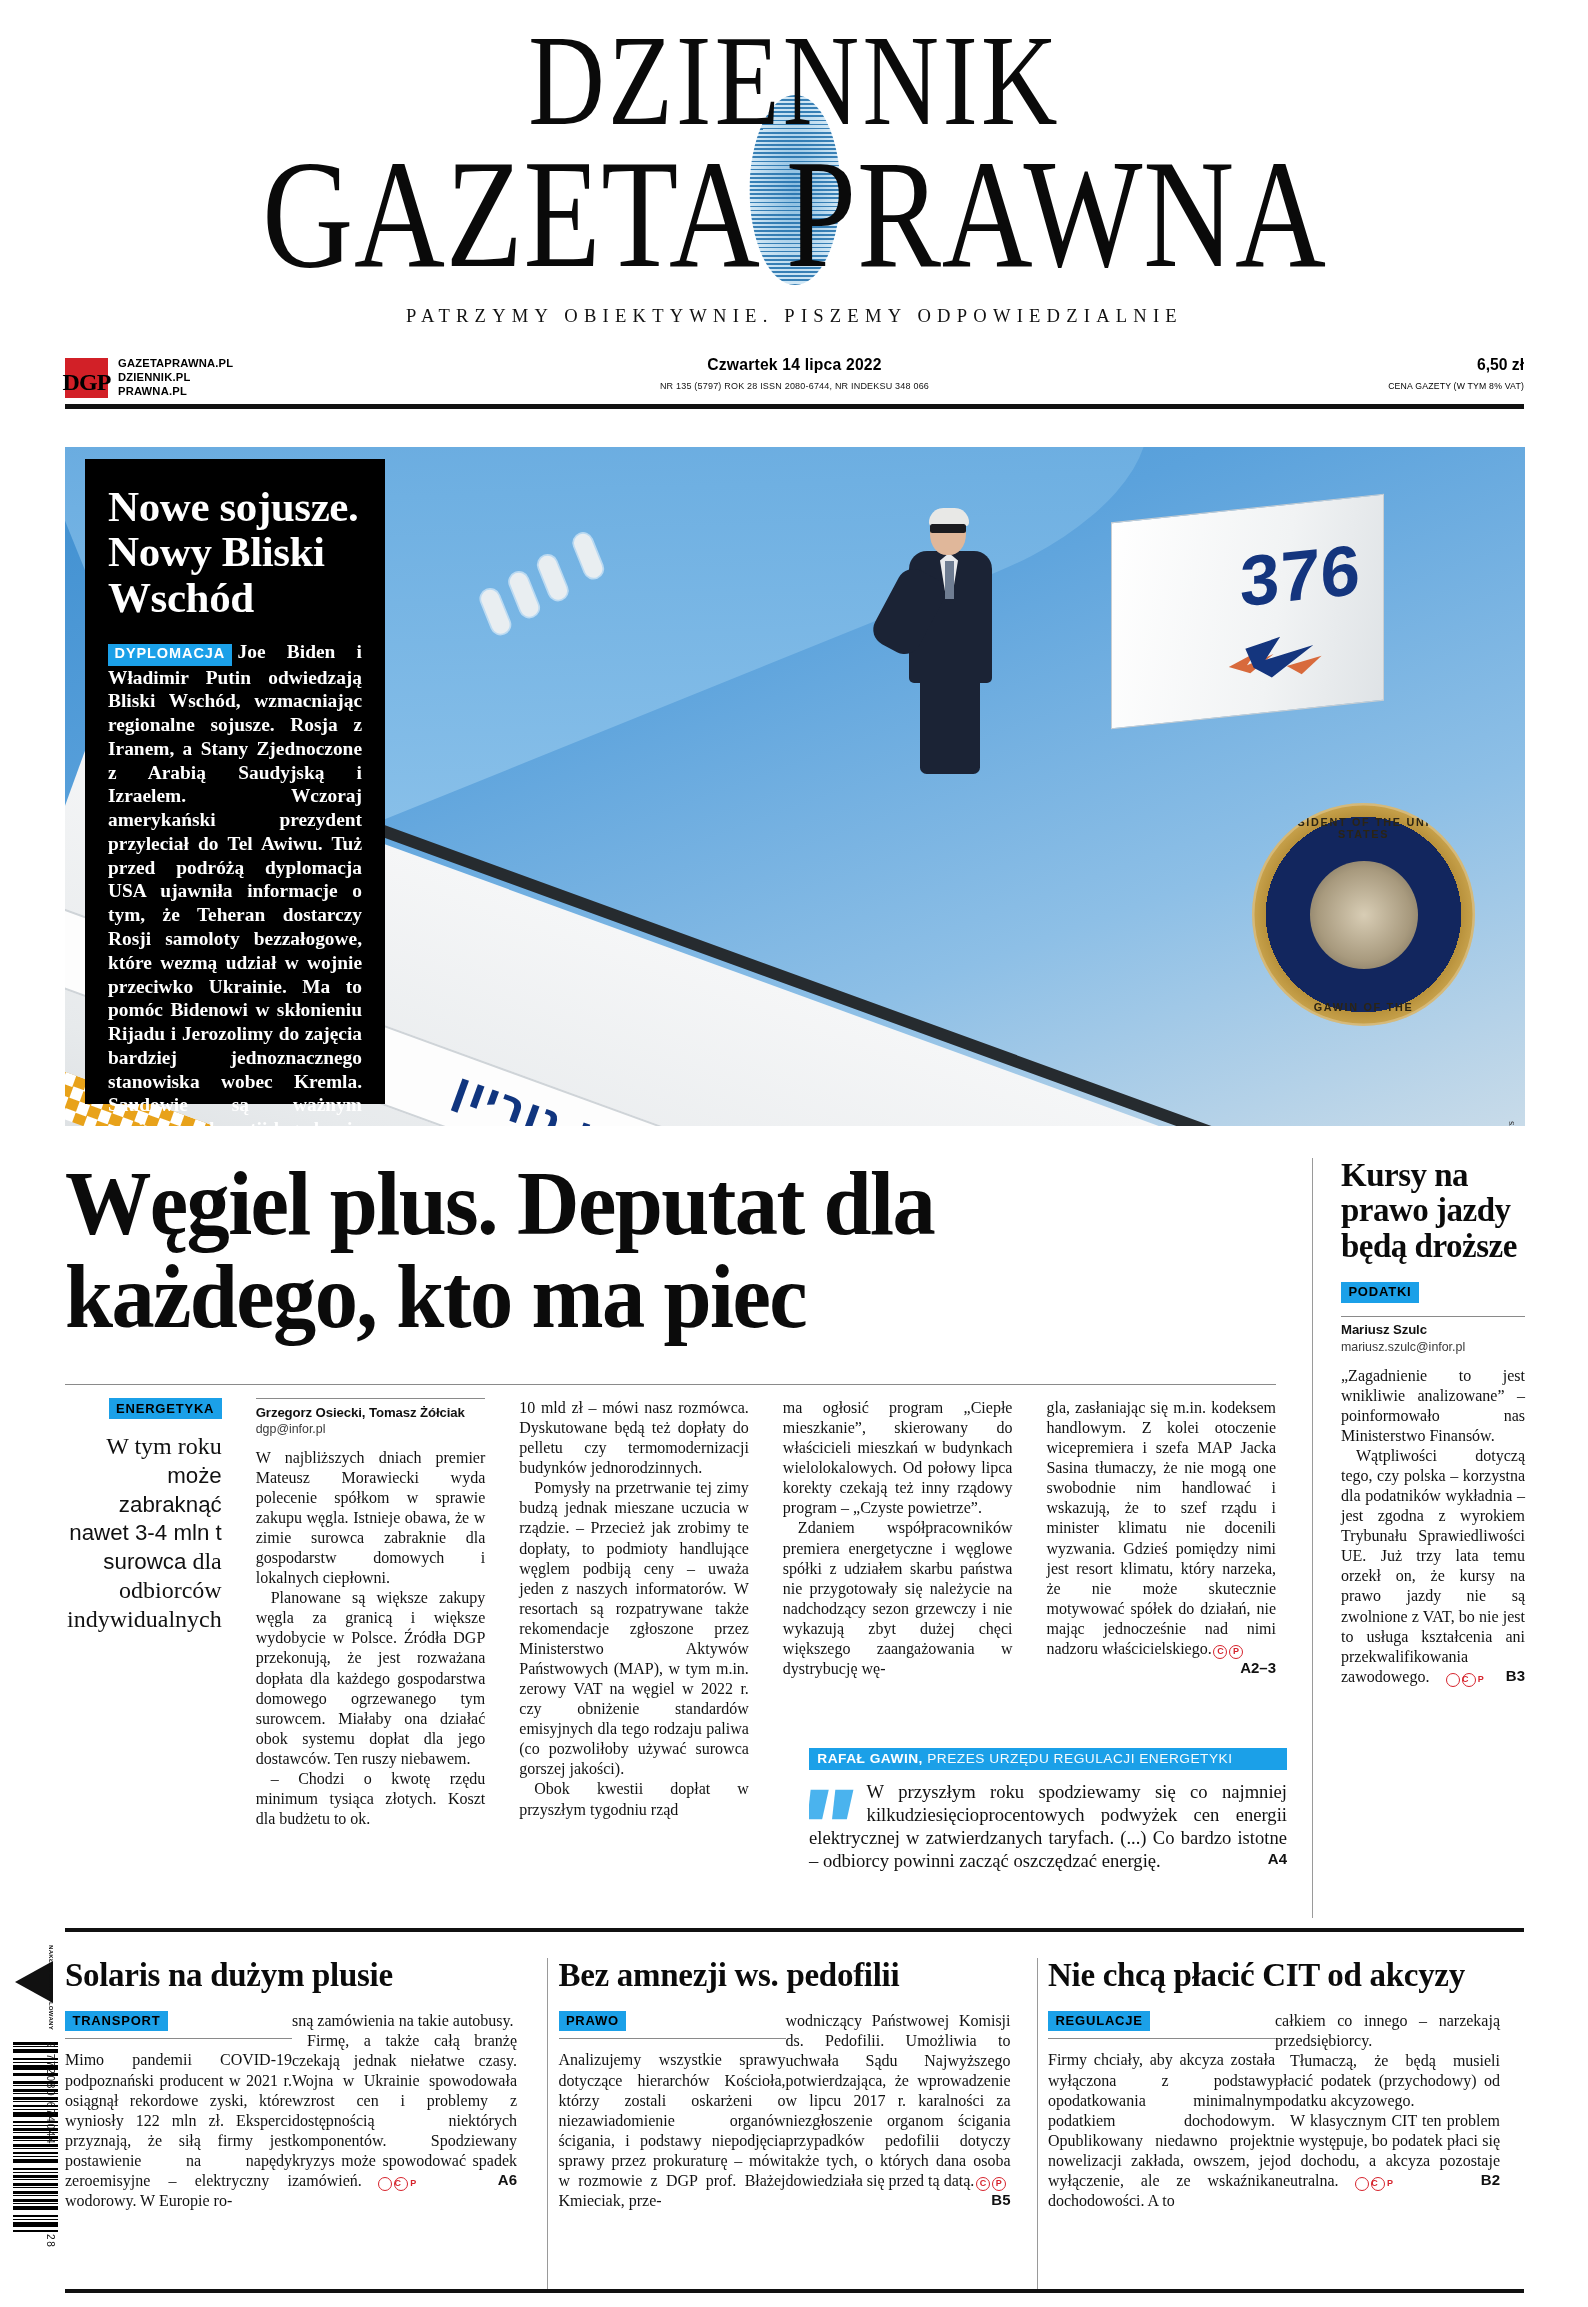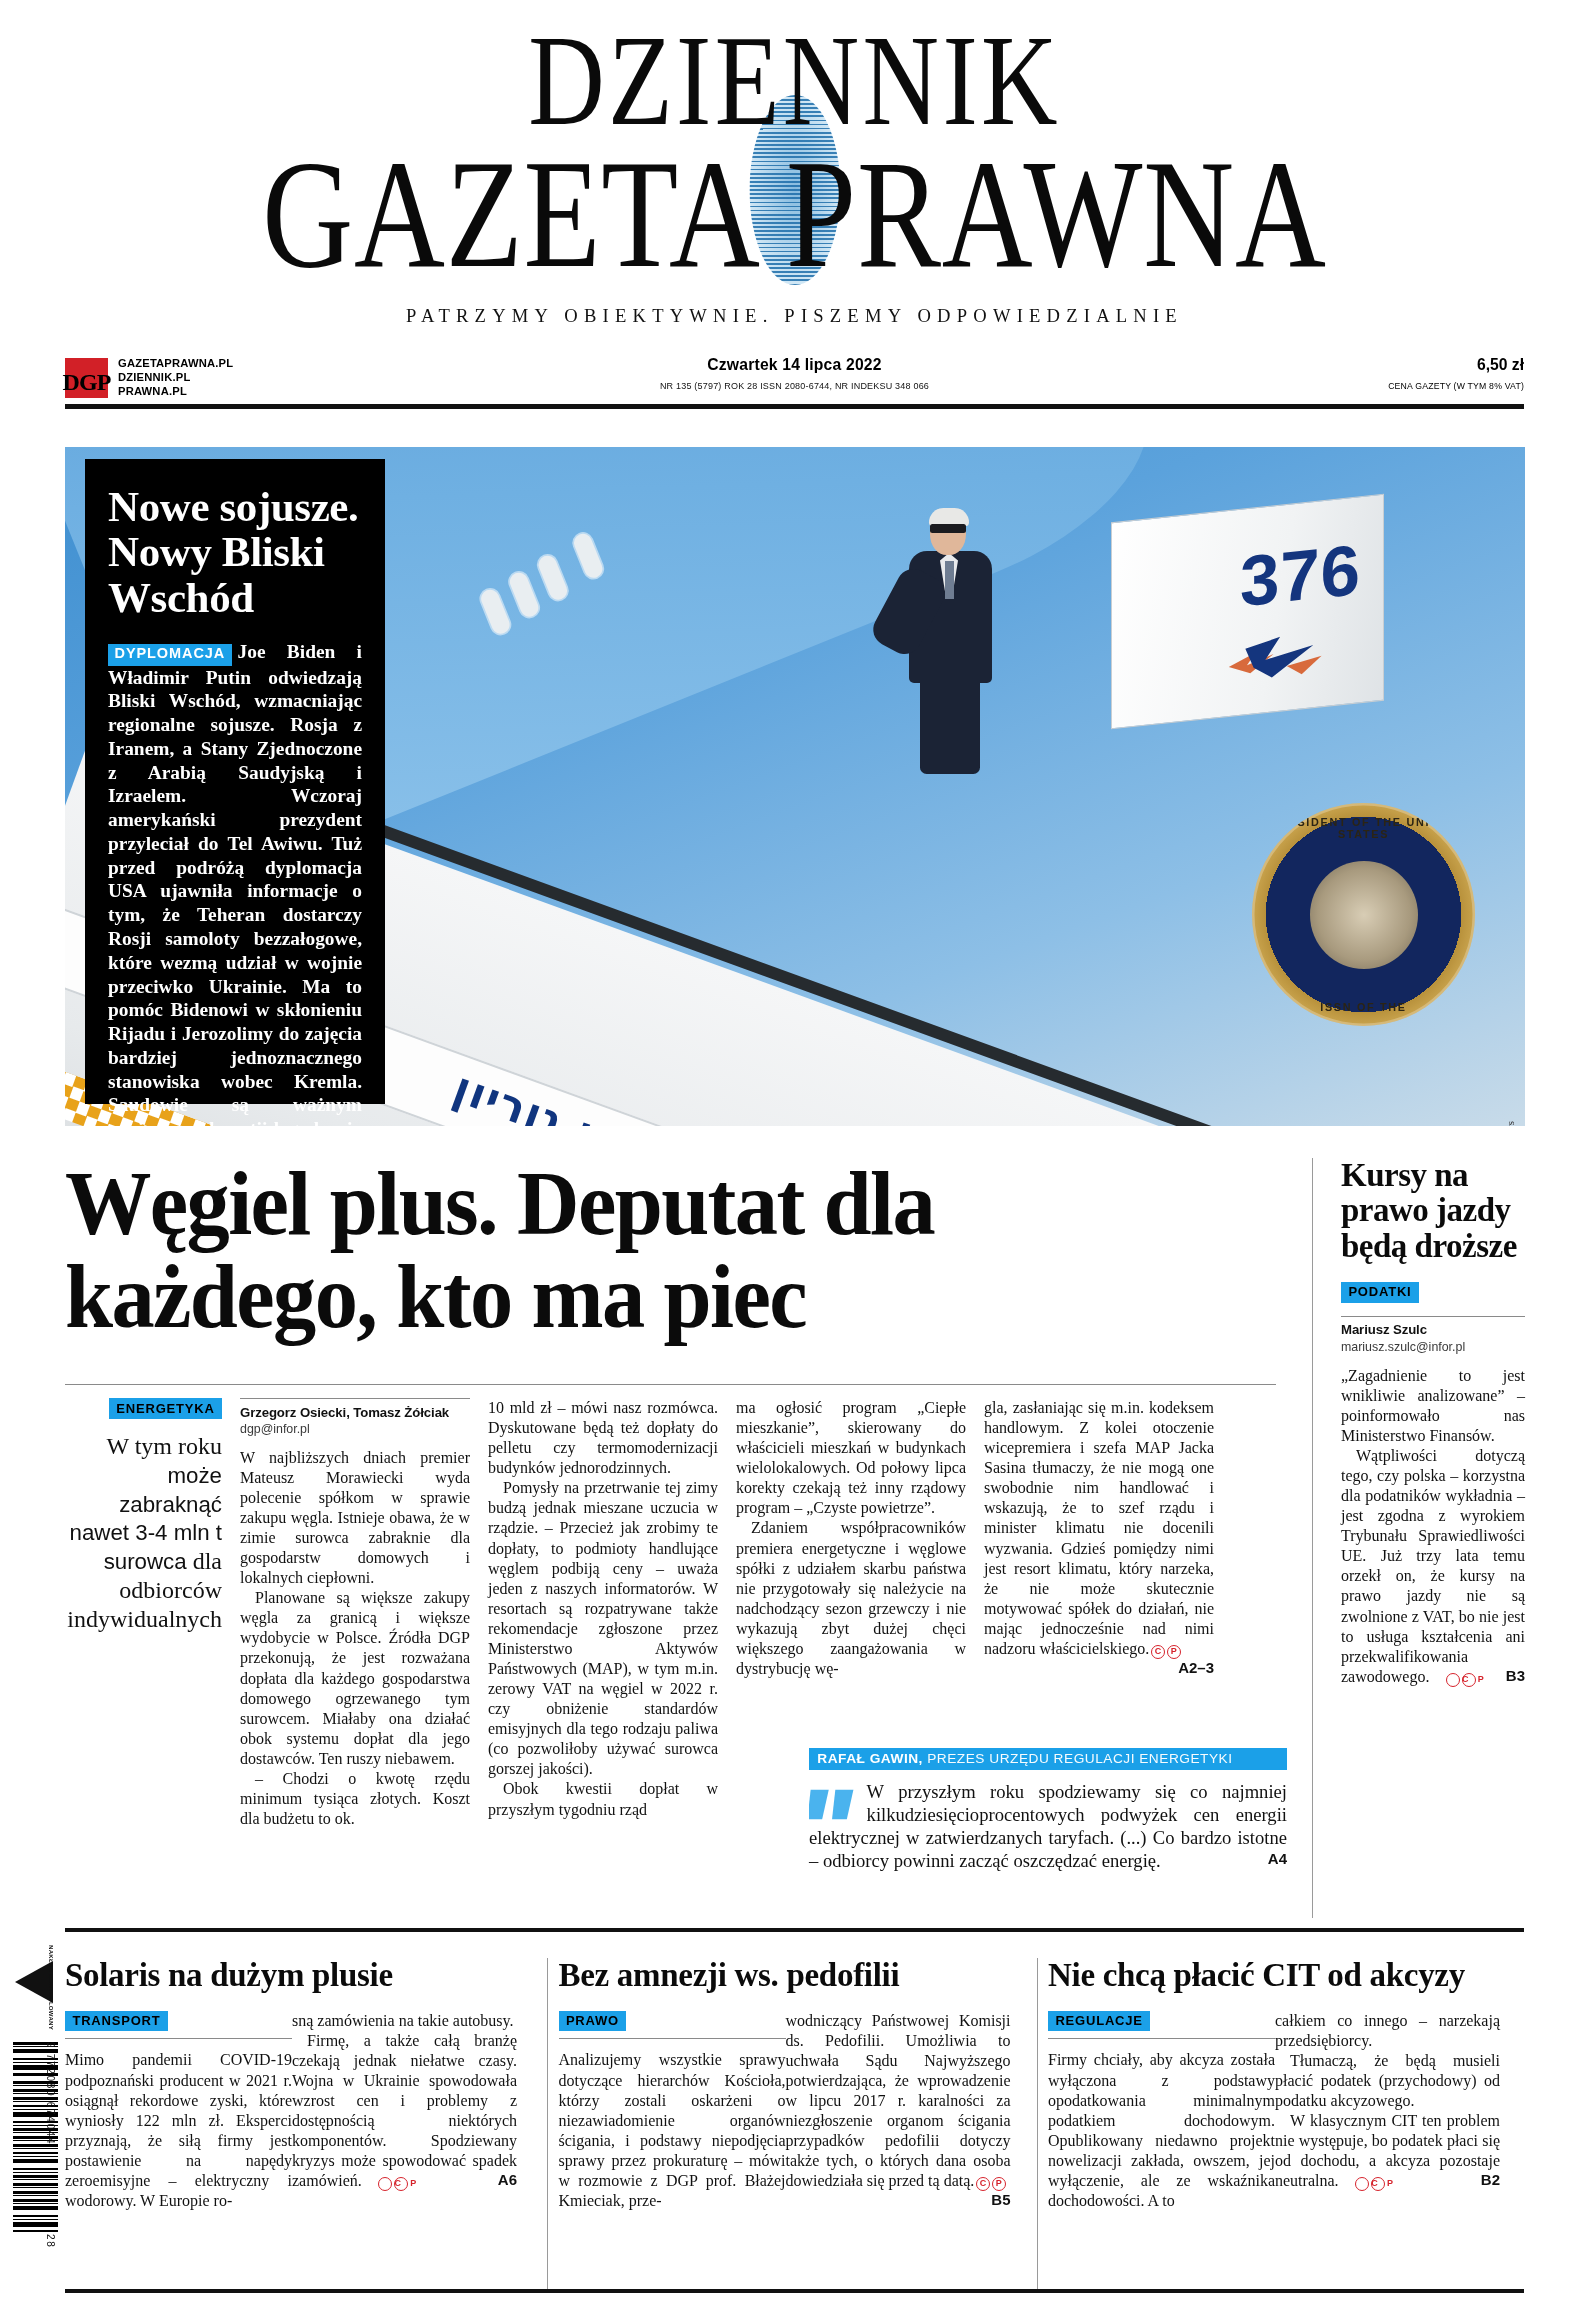--- a/index.html
+++ b/index.html
@@ -448,21 +448,21 @@
     width: 1211px;
     height: 0.8px;
     background: #8a8a8a;
   }
   .cols {
     position: absolute;
     left: 65px;
     top: 1398px;
     width: 1211px;
     display: flex;
-    gap: 18px;
+    gap: 34px;
   }
   .col { width: 230px; }
   .col-deck { width: 157px; }
   .kicker {
     display: inline-block;
     background: #1ba0e8;
     color: #000000;
     font-family: "Liberation Sans", sans-serif;
     font-size: 13px;
     font-weight: 700;
@@ -723,21 +723,21 @@
     <div class="cargo-num">376</div>
     <svg class="cargo-logo" viewBox="0 0 130 70">
       <path d="M8 40 L40 26 L30 40 L62 30 L34 50 Z" fill="#d86a3c"></path>
       <path d="M28 20 L70 10 L52 36 L110 24 L60 58 L38 44 Z" fill="#14357e"></path>
       <path d="M78 46 L120 38 L96 58 Z" fill="#d86a3c"></path>
     </svg>
 
     <div class="seal">
       <div class="seal-txt-top">PRESIDENT OF THE UNITED STATES</div>
       <div class="seal-inner"></div>
-      <div class="seal-txt-bot">ISSN OF THE</div>
+      <div class="seal-txt-bot">GAWIN OF THE</div>
     </div>
 
     <div class="stairs">
       <div class="stairs-rail"></div>
       <div class="stairs-band"></div>
       <div class="stairs-text-heb">נמל התעופה הבינלאומי בן גוריון</div>
 
       <div class="stairs-checker"></div>
     </div>
 

